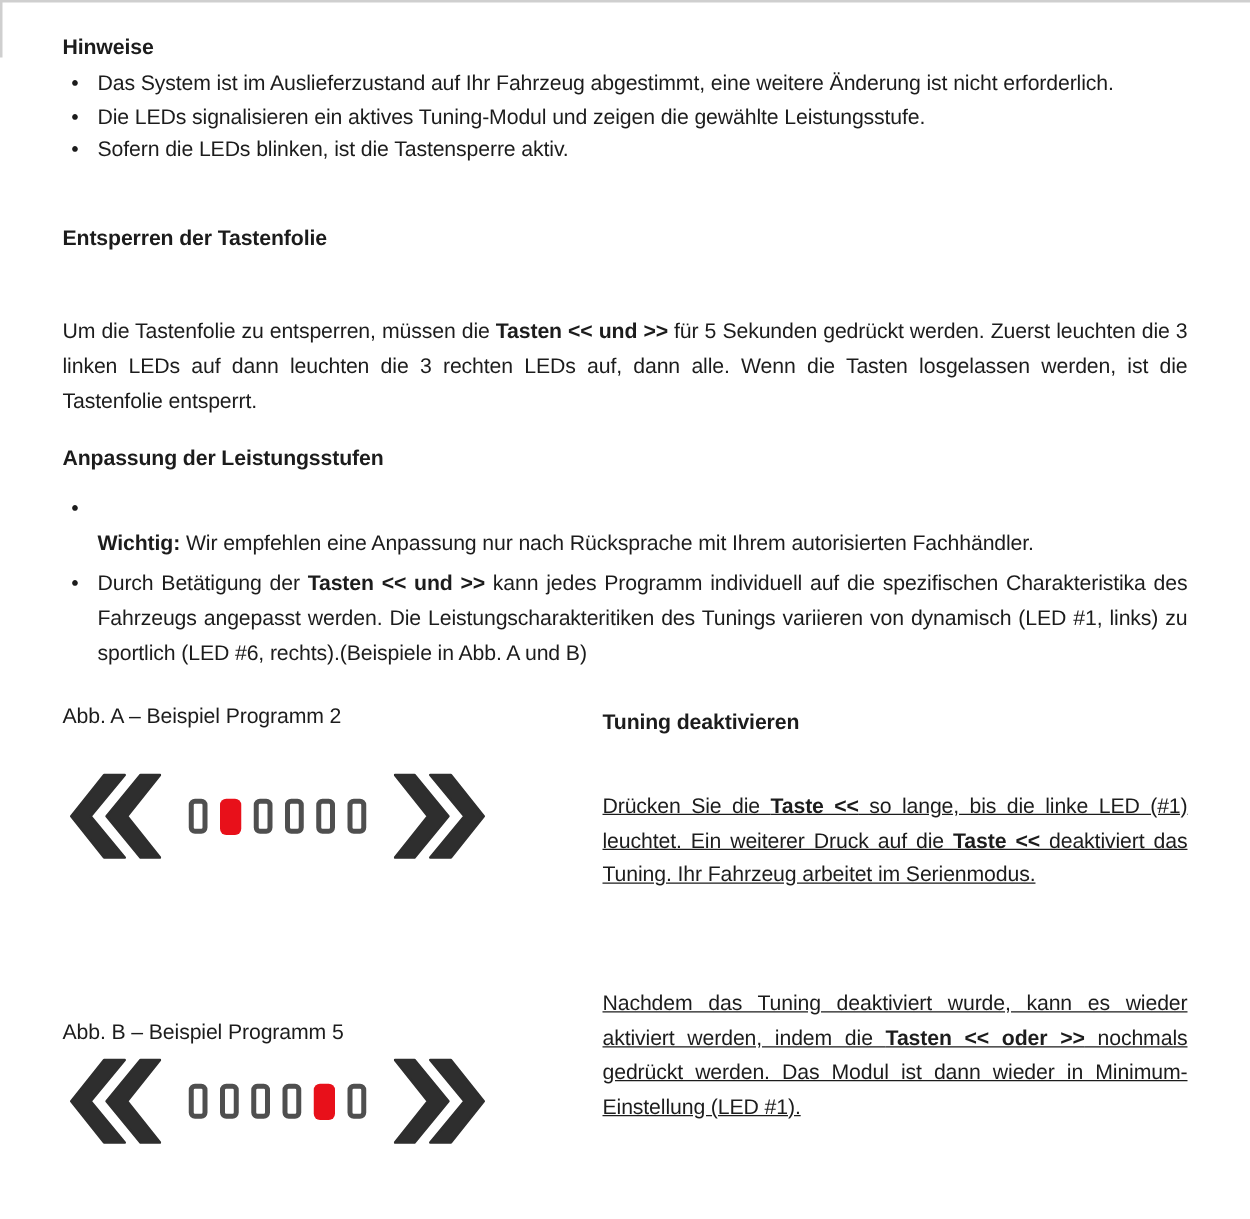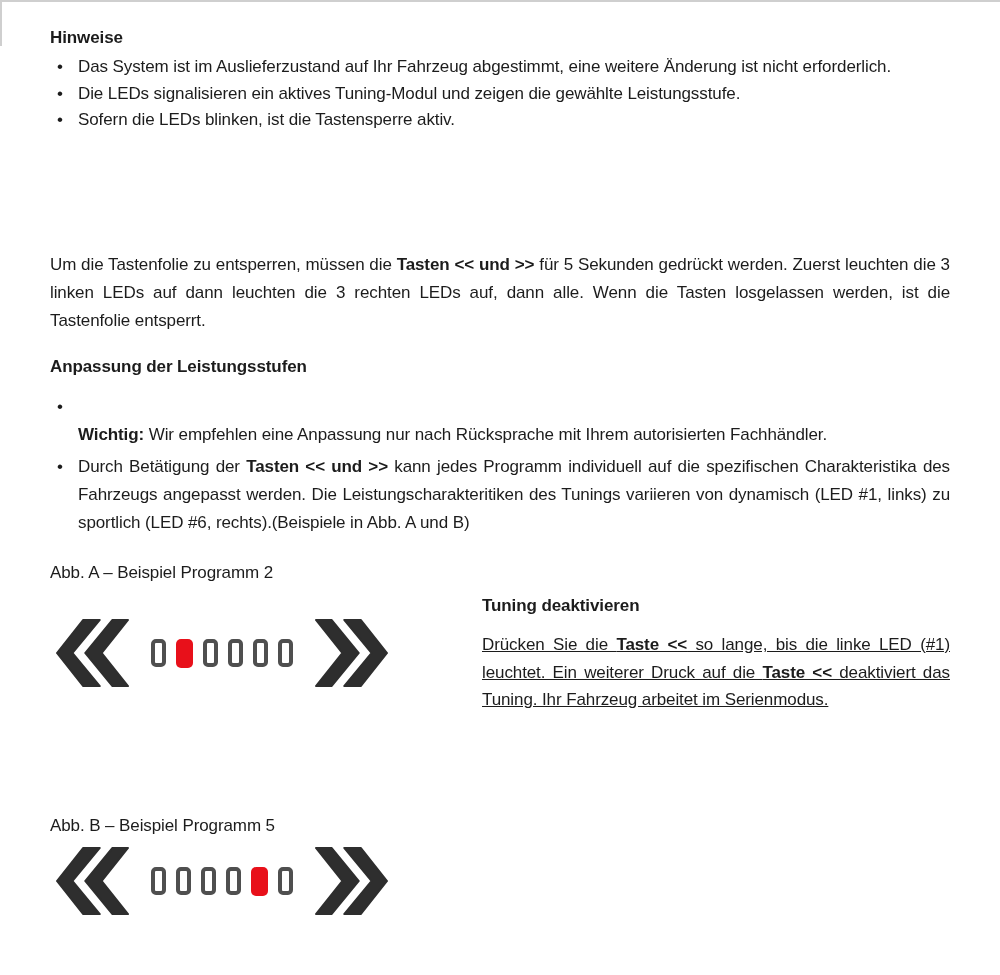--- a/index.html
+++ b/index.html
@@ -47,20 +47,21 @@
     <div class="brow">
       <span class="bdot">•</span>
       <div class="btxt">Die LEDs signalisieren ein aktives Tuning-Modul und zeigen die gewählte Leistungsstufe.</div>
     </div>
     <div class="brow">
       <span class="bdot">•</span>
       <div class="btxt">Sofern die LEDs blinken, ist die Tastensperre aktiv.</div>
     </div>
   </div>
 
+  <div class="abs h" style="top:181px">Entsperren der Tastenfolie</div>
 
   <div class="abs para just" style="top:223px">
     <br>
     <span>Um die Tastenfolie zu entsperren, müssen die </span><b>Tasten &lt;&lt; und &gt;&gt;</b><span> für 5 Sekunden gedrückt werden. Zuerst leuchten die 3 linken LEDs auf dann leuchten die 3 rechten LEDs auf, dann alle. Wenn die Tasten losgelassen werden, ist die Tastenfolie entsperrt.</span>
   </div>
 
   <div class="abs h" style="top:357px">Anpassung der Leistungsstufen</div>
 
   <div class="abs para" style="top:393px">
     <div class="brow">
@@ -116,23 +117,26 @@
         <div class="led"></div>
         <div class="led on"></div>
         <div class="led"></div>
       </div>
     <svg class="chev" width="73" height="70" viewBox="0 0 75 70">
       <polygon points="1,1 17,1 45,35 17,69 1,69 28,35"></polygon>
       <polygon points="30,1 47,1 74,35 47,69 30,69 58,35"></polygon>
     </svg>
   </div>
 
-  <div class="abs rc h" style="top:596px">Tuning deaktivieren</div>
+  <div class="abs rc h" style="top:568px">Tuning deaktivieren</div>
 
   <div class="abs rc rcp just" style="top:631px">
     <span>Drücken Sie die </span><b>Taste &lt;&lt;</b><span> so lange, bis die linke LED (#1) leuchtet. Ein weiterer Druck auf die </span><b>Taste &lt;&lt;</b><span> deaktiviert das Tuning. Ihr Fahrzeug arbeitet im Serienmodus.</span>
   </div>
 
 
 
+  <div class="abs rc rcp just" style="top:789px">
+    <span>Nachdem das Tuning deaktiviert wurde, kann es wieder aktiviert werden, indem die </span><b>Tasten &lt;&lt; oder &gt;&gt;</b><span> nochmals gedrückt werden. Das Modul ist dann wieder in Minimum-Einstellung (LED #1).</span>
+  </div>
 
 
 </div>
 
 </body></html>

